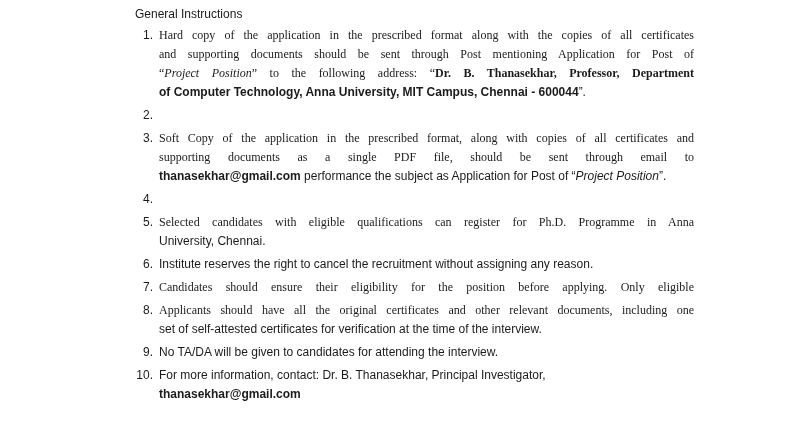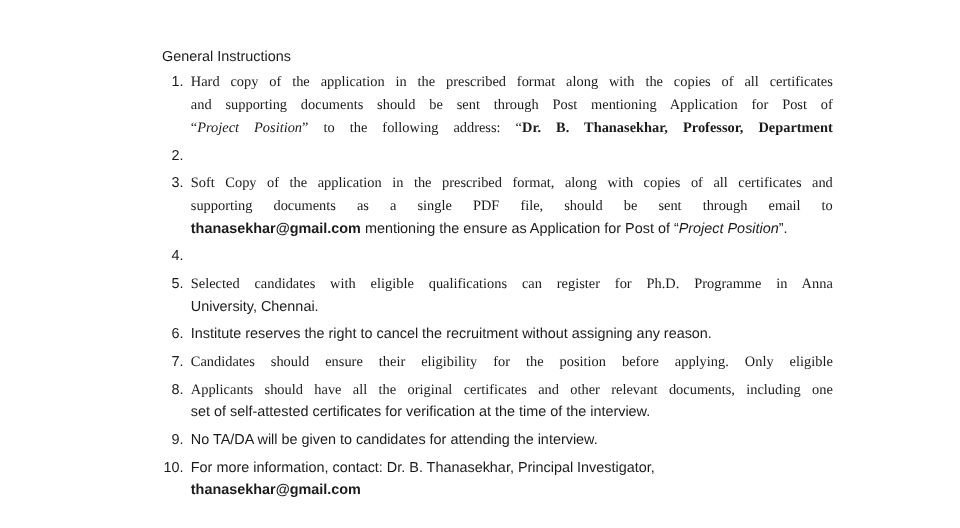--- a/index.html
+++ b/index.html
@@ -11,21 +11,20 @@
     font-size: 12px;
     color: #1b1b1b;
     overflow: hidden;
   }
   .doc {
     padding: 5px 0 0 135px;
   }
   .title {
     line-height: 19px;
     margin-bottom: 2px;
-    margin-top: 33px;
   }
   .list { }
   .item {
     display: flex;
     margin-bottom: 4px;
   }
   .num {
     flex: none;
     width: 18px;
     text-align: right;
@@ -52,31 +51,32 @@
 
 <div class="doc">
   <div class="title">General Instructions</div>
   <div class="list">
       <div class="item">
         <div class="num">1.</div>
         <div class="content">
           <div class="line just"><span>Hard copy of the application in the prescribed format along with the copies of all certificates</span></div>
           <div class="line just"><span>and supporting documents should be sent through Post mentioning Application for Post of</span></div>
           <div class="line just"><span>“</span><span class="i">Project Position</span><span>” to the following address: “</span><span class="b">Dr. B. Thanasekhar, Professor, Department</span></div>
+          <div class="line"><span class="b">of Computer Technology, Anna University, MIT Campus, Chennai - 600044</span><span>”.</span></div>
         </div>
       </div>
       <div class="item">
         <div class="num">2.</div>
       </div>
       <div class="item">
         <div class="num">3.</div>
         <div class="content">
           <div class="line just"><span>Soft Copy of the application in the prescribed format, along with copies of all certificates and</span></div>
           <div class="line just"><span>supporting documents as a single PDF file, should be sent through email to</span></div>
-          <div class="line"><span class="b">thanasekhar@gmail.com</span><span> mentioning the ensure as Application for Post of “</span><span class="i">Project Position</span><span>”.</span></div>
+          <div class="line"><span class="b">thanasekhar@gmail.com</span><span> performance the subject as Application for Post of “</span><span class="i">Project Position</span><span>”.</span></div>
         </div>
       </div>
       <div class="item">
         <div class="num">4.</div>
         <div class="content">
         </div>
       </div>
       <div class="item">
         <div class="num">5.</div>
         <div class="content">

